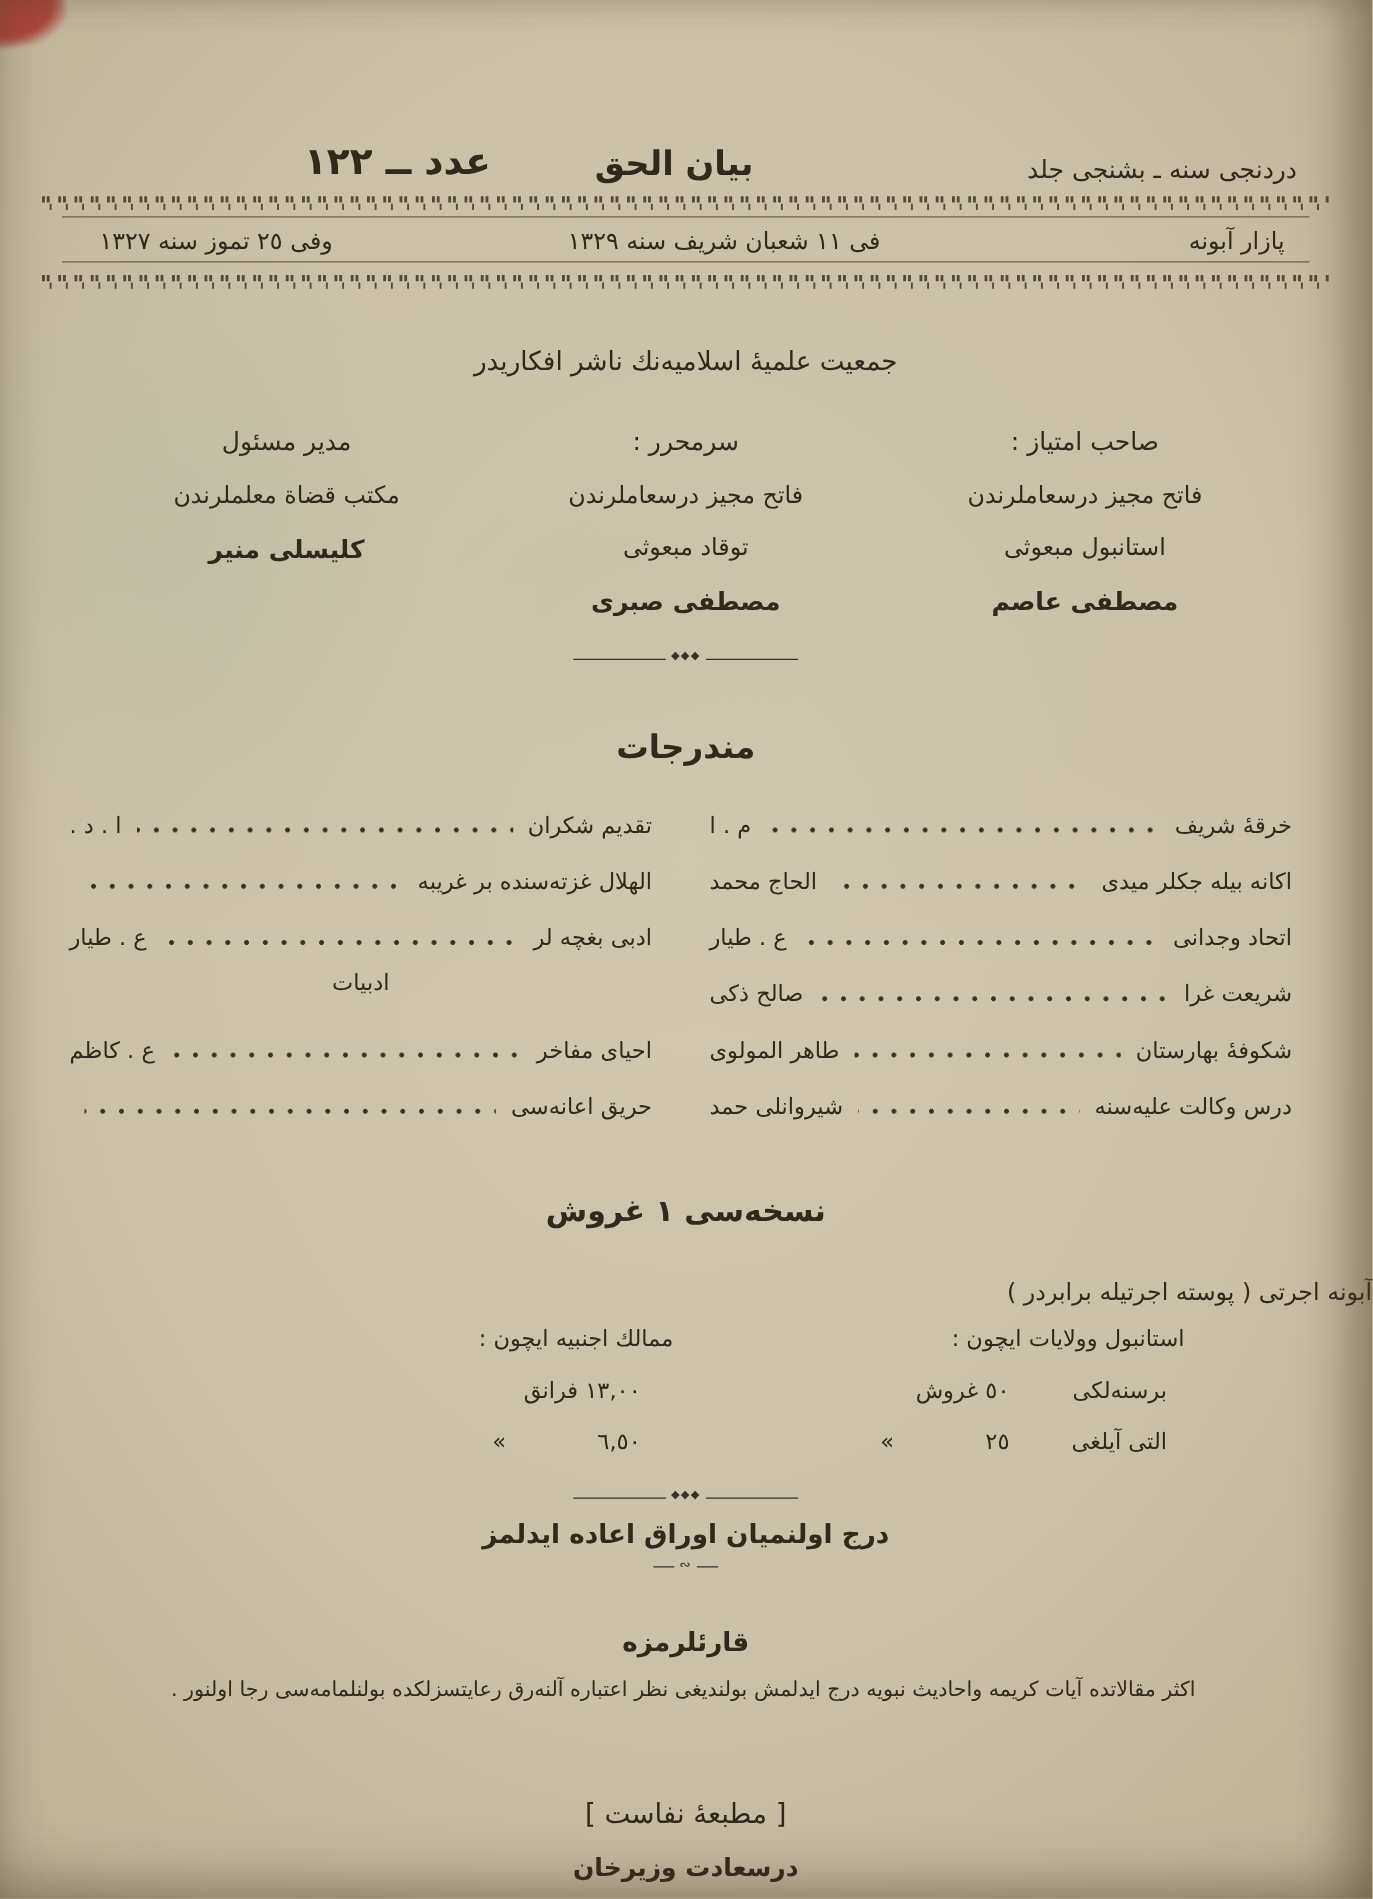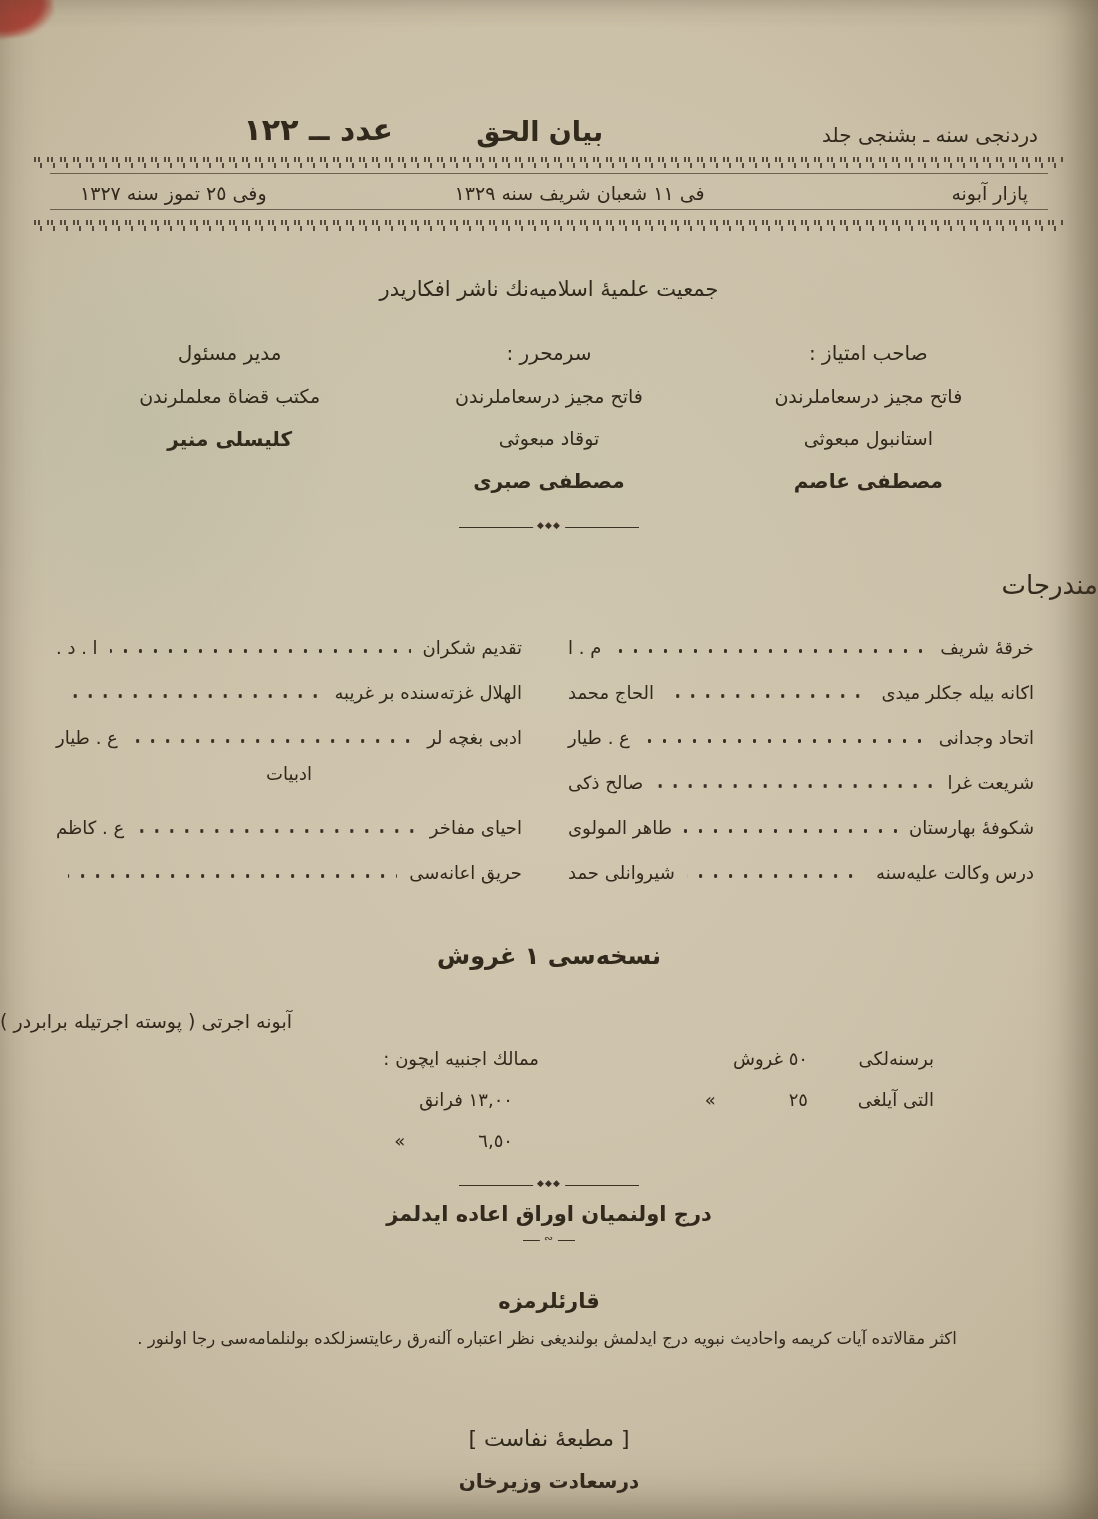--- a/index.html
+++ b/index.html
@@ -52,33 +52,33 @@
   .credits .col{flex:1;display:flex;flex-direction:column;gap:20px;font-size:19px;}
   .credits .title{font-size:20px;}
   .credits .name{font-weight:bold;font-size:20px;}
   
   .divider{position:relative;width:180px;margin:34px auto 0 auto;border-top:1.8px solid #3a3126;}
   .divider::before{content:"◆◆◆";position:absolute;top:-8px;left:50%;transform:translateX(-50%);
     font-size:9px;letter-spacing:1px;color:#3a3126;background:#cdc2ab;padding:0 4px;}
   .divider.small{width:52px;margin-top:14px;}
   .divider.small::before{content:"∾";font-size:11px;top:-9px;}
   
-  .toc-heading{text-align:right;font-size:26px;font-weight:normal;margin-top:42px;}
+  .toc-heading{text-align:center;font-size:26px;font-weight:bold;margin-top:55px;}
   .toc{display:flex;gap:46px;margin:28px 64px 0 56px;font-size:18px;}
   .toc .toc-col{flex:1;}
   .toc-row{display:flex;align-items:flex-end;height:30px;margin-bottom:15px;white-space:nowrap;}
   .toc-title{}
   .leader{flex:1;margin:0 12px;height:22px;
     background-image:radial-gradient(circle,#3a3126 1.7px,transparent 2px);
     background-size:15px 10px;background-repeat:repeat-x;background-position:center bottom 2px;}
   .toc-author{}
   .toc-sub{text-align:center;height:30px;margin-bottom:15px;font-size:18px;}
   
   .price-line{text-align:center;font-size:24px;font-weight:bold;margin-top:44px;letter-spacing:1px;}
-  .sub-title{text-align:left;font-size:19px;margin-top:40px;}
+  .sub-title{text-align:right;font-size:19px;margin-top:40px;}
   .sub-cols{display:flex;margin:16px 150px 0 190px;font-size:18px;}
   .sub-col{flex:1;display:flex;flex-direction:column;gap:20px;}
   .sub-col .sub-hd{font-size:18px;}
   .sub-row{display:flex;padding-right:14px;}
   .sub-row .lbl{min-width:110px;}
   .sub-row .val{margin-right:16px;margin-left:27px;}
   .sub-row .ditto{margin-right:46px;}
   .sub-col.foreign{align-items:flex-start;padding-right:60px;}
   .sub-col.foreign .sub-row{padding-right:10px;}
   
@@ -199,20 +199,21 @@
         <span class="toc-author"></span>
       </div>
     </div>
   </div>
 
   <div class="price-line">نسخه‌سى ١ غروش</div>
   <div class="sub-title">آبونه اجرتى ( پوسته اجرتيله برابردر )</div>
 
   <div class="sub-cols">
     <div class="sub-col">
+      <div class="sub-hd">استانبول وولايات ايچون :</div>
       <div class="sub-row">
         <span class="lbl">برسنه‌لكى</span>
         <span class="val">٥٠ غروش</span>
       </div>
       <div class="sub-row">
         <span class="lbl">التى آيلغى</span>
         <span class="val">٢٥</span>
         <span class="ditto">»</span>
       </div>
     </div>

